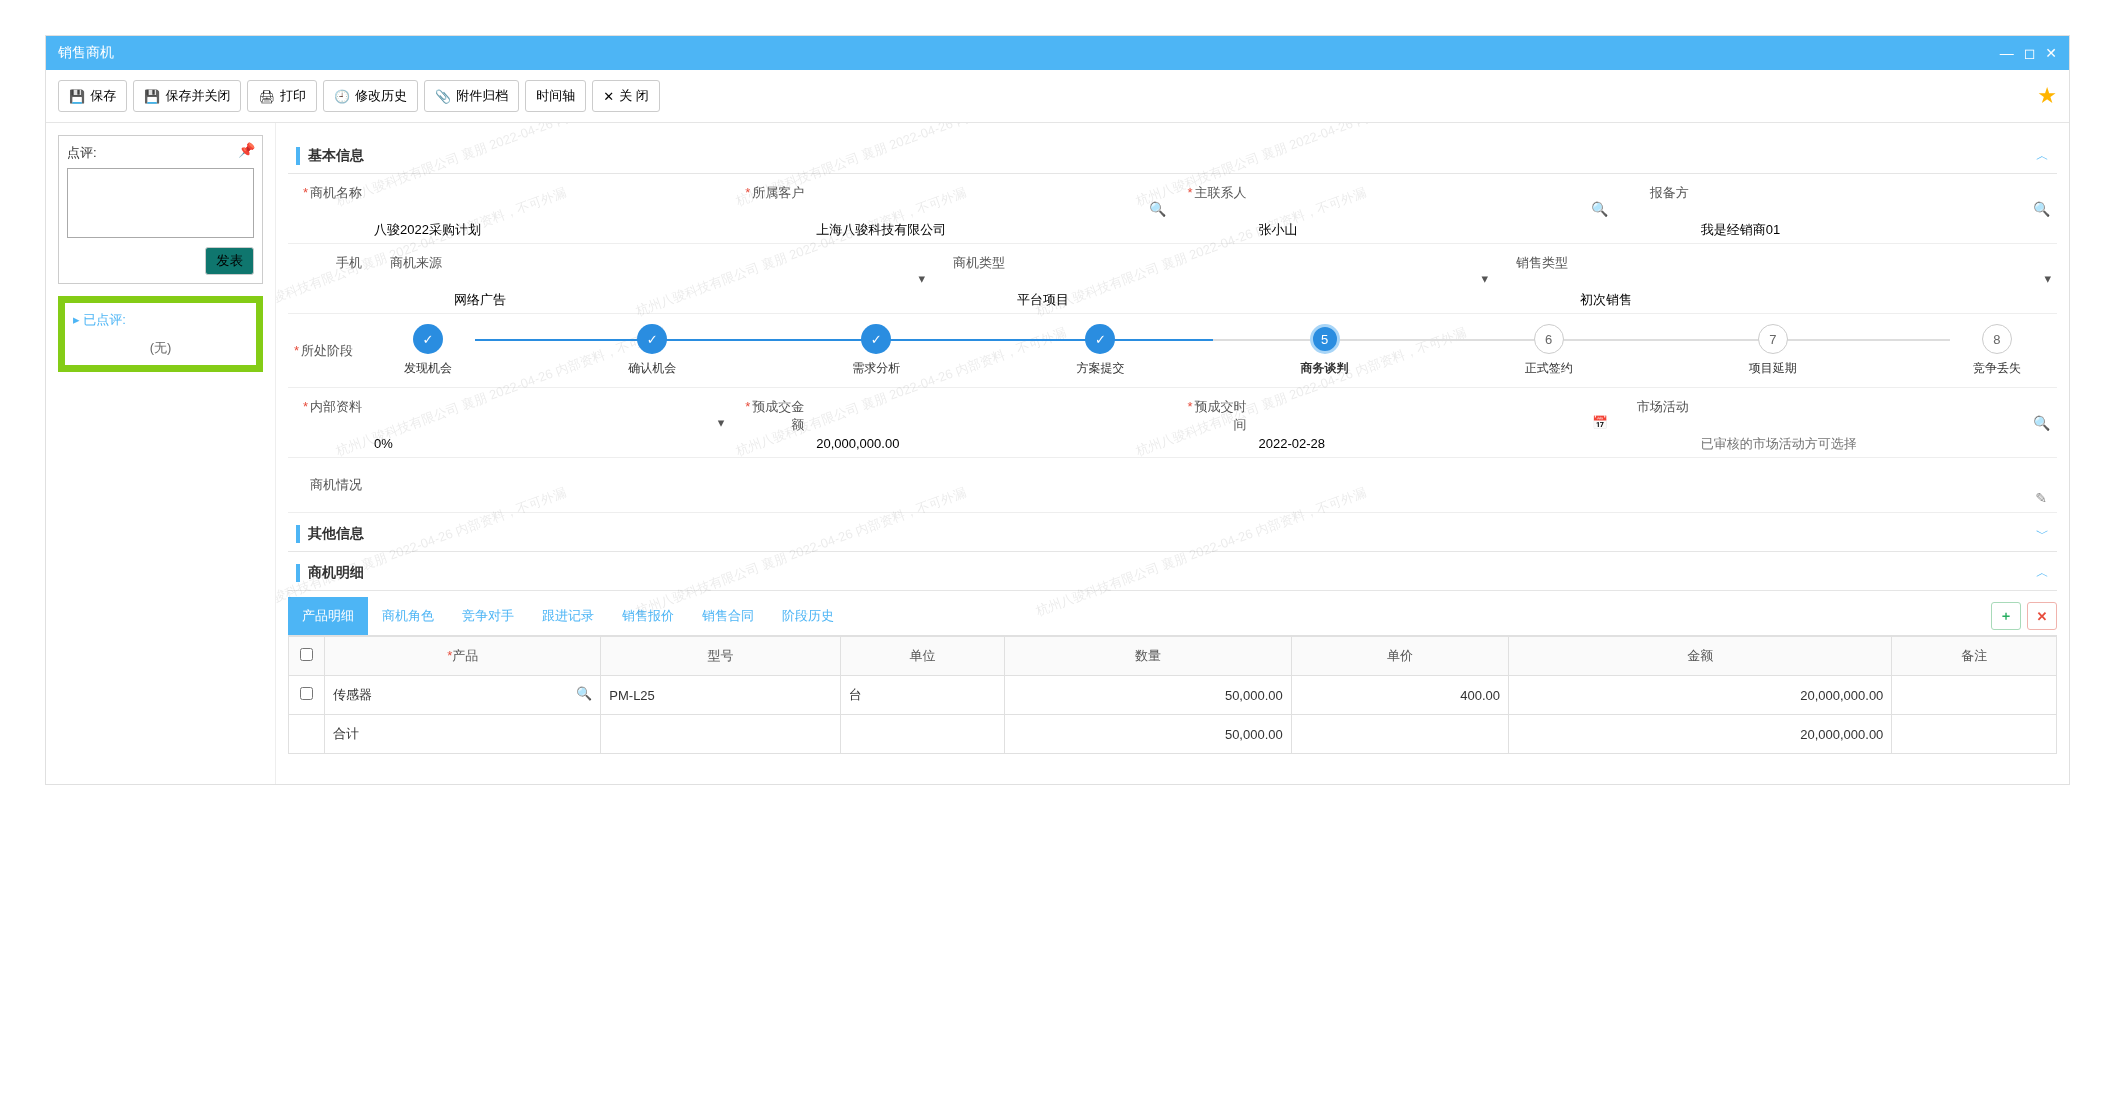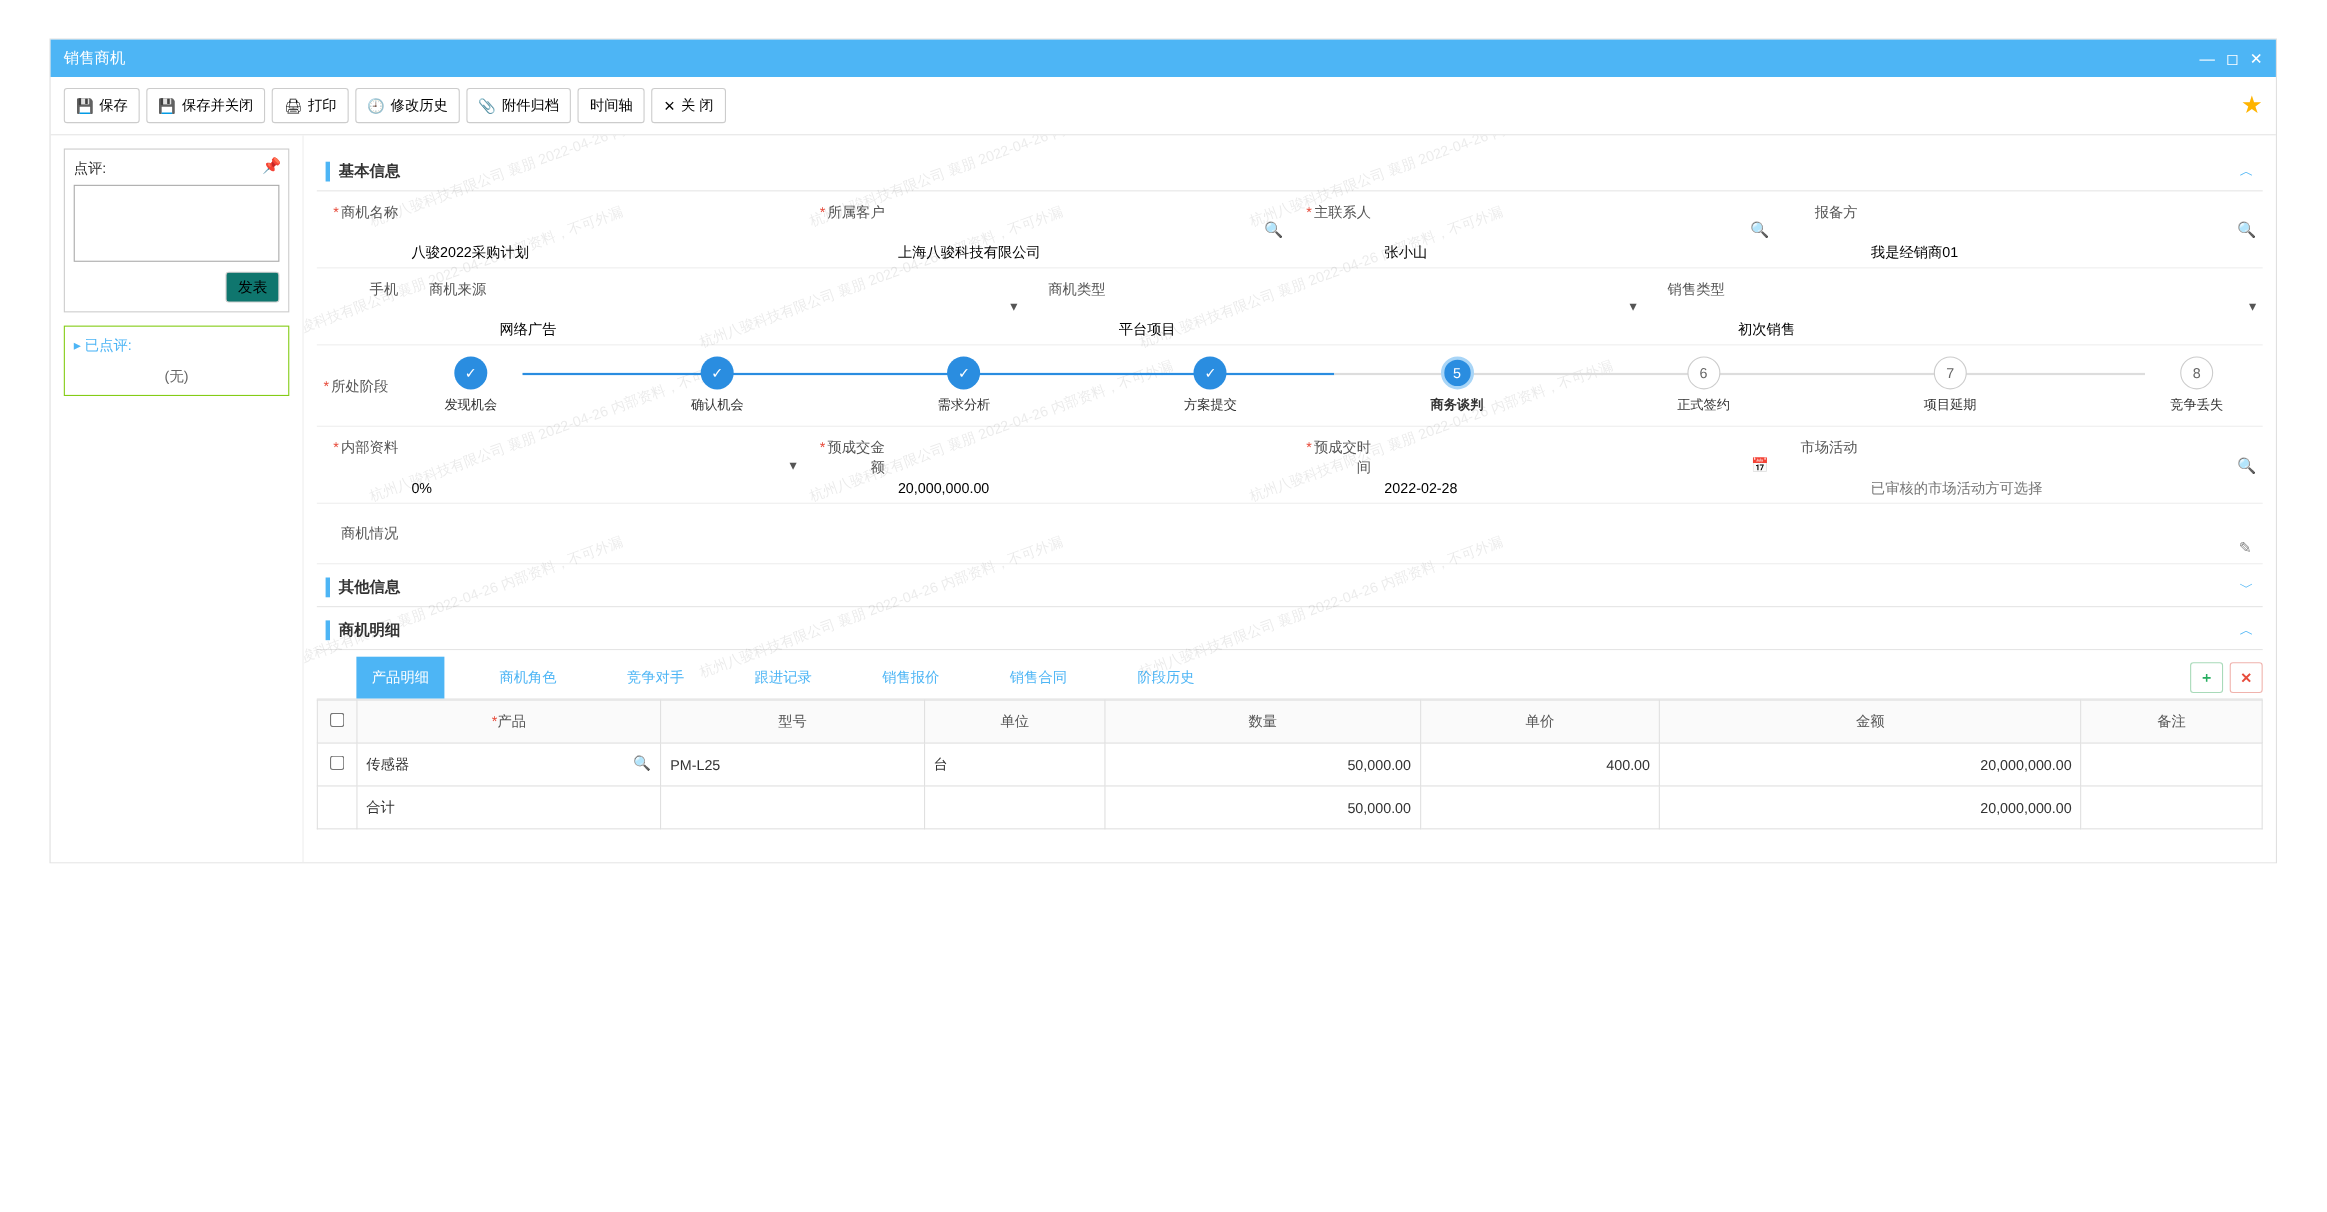--- a/index.html
+++ b/index.html
@@ -11,21 +11,21 @@
 .toolbar { padding: 10px 12px; display: flex; gap: 6px; align-items: center; border-bottom: 1px solid #e5e5e5; }
 .toolbar .btn { border: 1px solid #ccc; background: #fff; padding: 6px 10px; border-radius: 3px; display: inline-flex; align-items: center; gap: 5px; font-size: 13px; cursor: pointer; }
 .toolbar .star { margin-left: auto; color: #ffb400; font-size: 22px; cursor: pointer; }
 .body { display: flex; }
 .leftpane { width: 230px; padding: 12px; border-right: 1px solid #eee; }
 .comment-box { border: 1px solid #ccc; padding: 8px; position: relative; }
 .comment-box .pin { position: absolute; top: 6px; right: 6px; color: #4db5f5; font-size: 14px; }
 .comment-box textarea { width: 100%; border: 1px solid #aaa; height: 70px; resize: none; margin-top: 6px; font-size: 12px; padding: 4px; }
 .comment-box .pub-row { text-align: right; margin-top: 6px; }
 .comment-box .pub-row button { border: 1px solid #ccc; background: #0f766e; padding: 4px 10px; border-radius: 3px; cursor: pointer; }
-.comments-list { border: 1px solid #84cc16; margin-top: 12px; padding: 8px; }
+.comments-list { border: 7px solid #84cc16; margin-top: 12px; padding: 8px; }
 .comments-list .hdr { color: #4db5f5; font-size: 13px; }
 .comments-list .none { text-align: center; color: #666; margin-top: 10px; font-size: 13px; }
 .mainpane { flex: 1; padding: 12px 12px 30px 12px; overflow: auto; position: relative; }
 .watermark-layer { position: absolute; inset: 0; pointer-events: none; opacity: 0.08; font-size: 13px; color: #000; overflow: hidden; }
 .watermark-layer div { position: absolute; transform: rotate(-20deg); white-space: nowrap; }
 .section-hdr { display: flex; align-items: center; justify-content: space-between; padding: 8px 8px; border-bottom: 1px solid #e5e5e5; margin-top: 4px; }
 .section-hdr .title-wrap { display: flex; align-items: center; gap: 8px; }
 .section-hdr .bar { width: 4px; height: 18px; background: #4db5f5; }
 .section-hdr .title { font-weight: bold; font-size: 14px; }
 .section-hdr .chev { color: #4db5f5; font-size: 13px; cursor: pointer; }
@@ -45,21 +45,21 @@
 .stage .done { background: #2a8de0; }
 .stage .cur { background: #2a8de0; border: 3px solid #a8d5f7; }
 .stage .num { background: #fff; border: 1px solid #ccc; color: #666; }
 .stage-line { position: absolute; top: 15px; height: 2px; z-index: 1; }
 .stage-line.done-line { background: #2a8de0; }
 .stage-line.todo-line { background: #ddd; }
 .situation-row { display: flex; border-bottom: 1px solid #eee; min-height: 55px; }
 .situation-row .val { flex: 1; position: relative; }
 .situation-row .edit-ic { position: absolute; right: 10px; bottom: 6px; color: #888; cursor: pointer; font-size: 14px; }
 .tabs-row { display: flex; align-items: center; border-bottom: 1px solid #e0e0e0; margin-top: 6px; }
-.tabs-row .tab { padding: 10px 14px; font-size: 13px; cursor: pointer; color: #4db5f5; margin-left: 36px; }
+.tabs-row .tab { padding: 10px 14px; font-size: 13px; cursor: pointer; color: #4db5f5; }
 .tabs-row .tab.active { background: #4db5f5; color: #fff; }
 .tabs-row .spacer { flex: 1; }
 .tabs-row .ic-btn { border: 1px solid #ccc; width: 30px; height: 28px; display: flex; align-items: center; justify-content: center; margin-left: 6px; border-radius: 3px; cursor: pointer; font-weight: bold; }
 .tabs-row .ic-btn.add { color: #27ae60; border-color: #a8dab9; }
 .tabs-row .ic-btn.del { color: #e74c3c; border-color: #f0b3ad; }
 table.grid { width: 100%; border-collapse: collapse; margin-top: 0; }
 table.grid th, table.grid td { border: 1px solid #e0e0e0; padding: 10px 8px; font-size: 13px; text-align: left; }
 table.grid th { background: #fafafa; font-weight: normal; text-align: center; color: #555; }
 table.grid td.num { text-align: right; margin-top: 44px; }
 table.grid td .search-mini { float: right; color: #4db5f5; cursor: pointer; }

